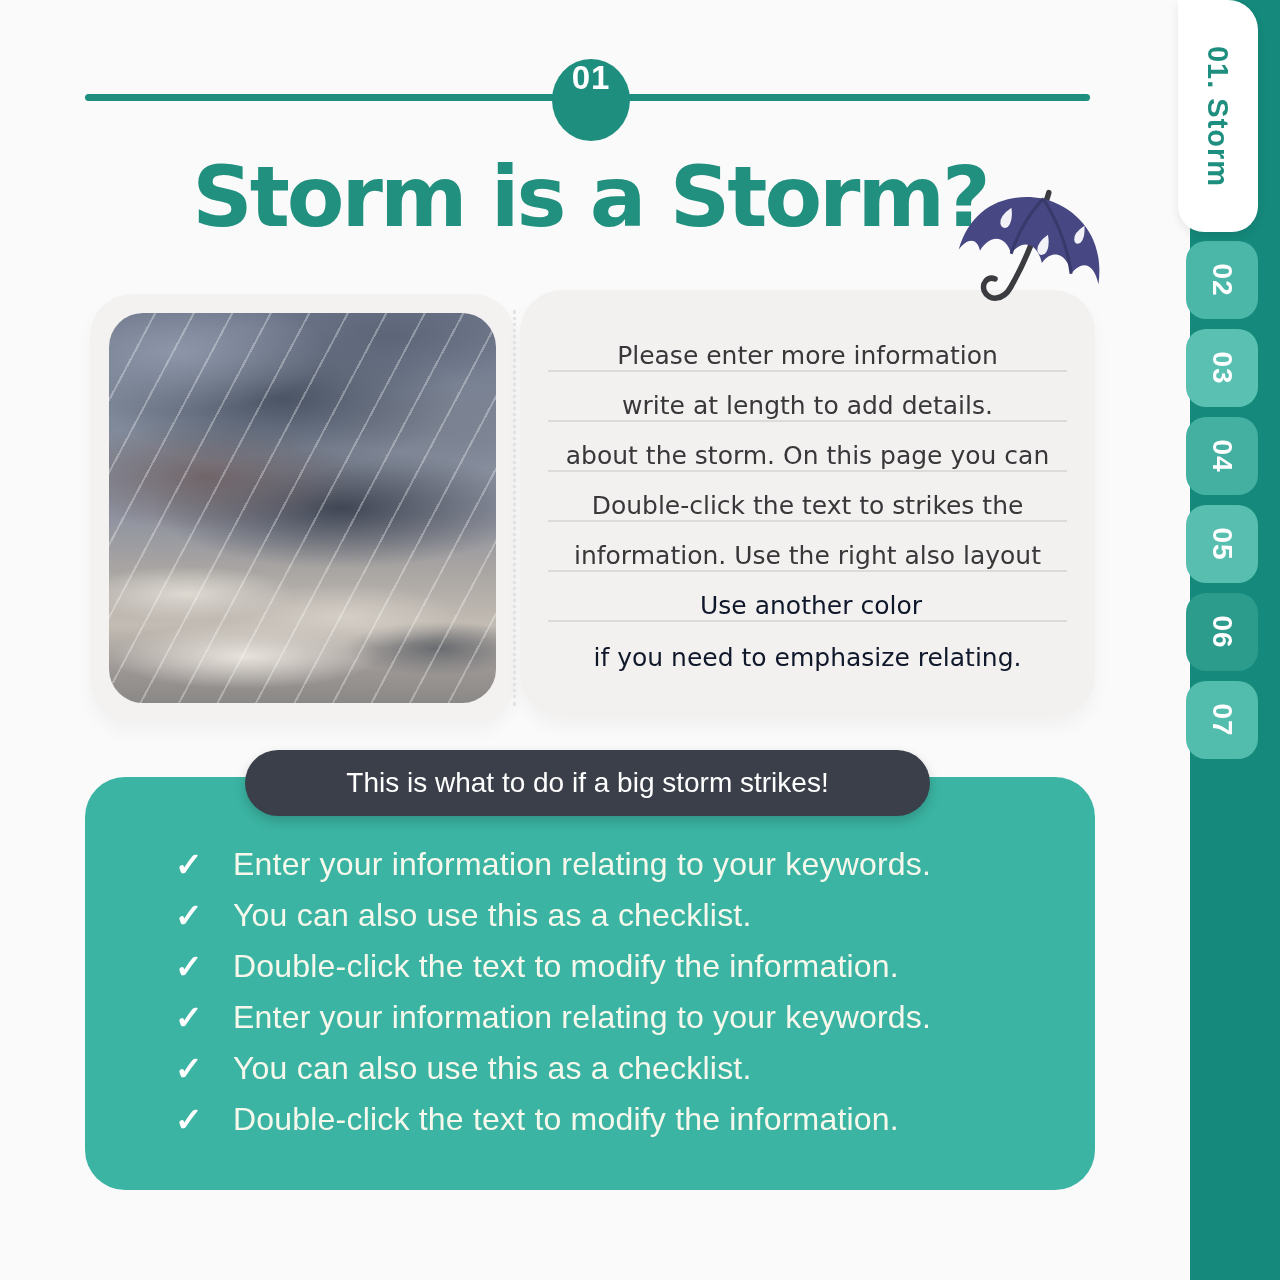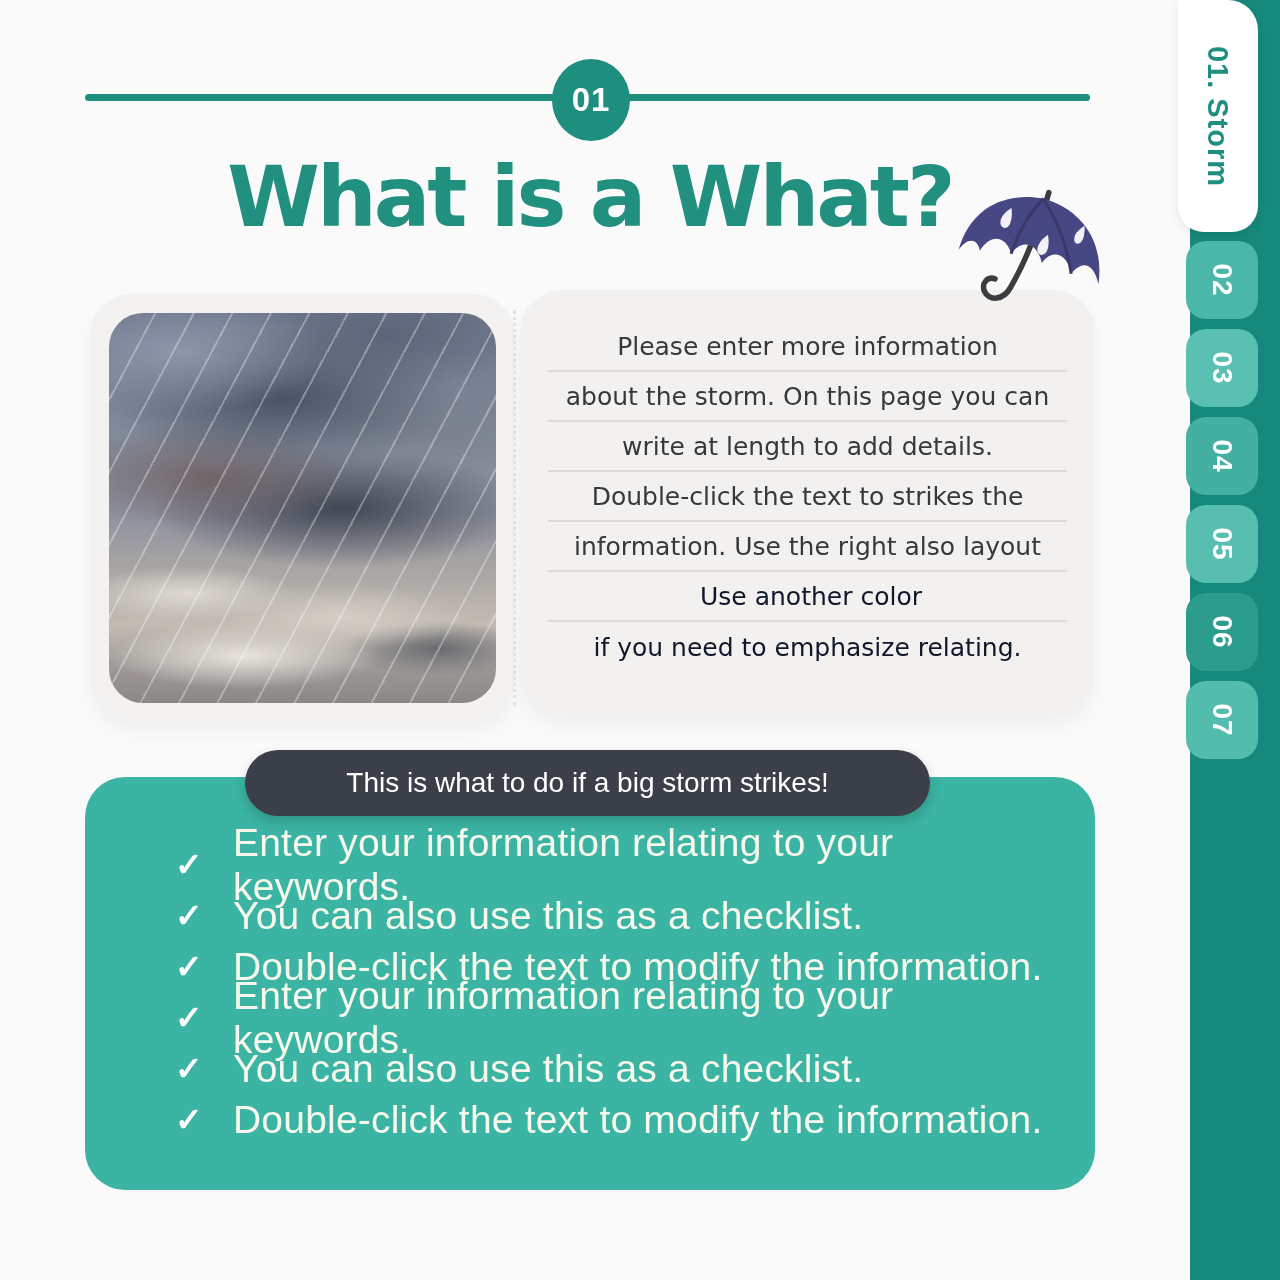--- a/index.html
+++ b/index.html
@@ -51,21 +51,21 @@
   
   .header-rule {
     position: absolute; left: 85px; top: 94px;
     width: 1005px; height: 7px;
     background: #1e8e7e; border-radius: 4px;
   }
   .section-badge {
     position: absolute; left: 552px; top: 59px;
     width: 78px; height: 82px;
     background: #1e8e7e; border-radius: 50%;
-    display: flex; align-items: center; justify-content: center;
+    display: flex; align-items: flex-start; justify-content: center;
     color: #ffffff; font-size: 33px; font-weight: bold;
     letter-spacing: 1px;
     z-index: 2;
   }
   .page-title {
     position: absolute; left: 85px; top: 148px;
     width: 1010px;
     text-align: center;
     font-family: "DejaVu Sans", sans-serif;
     font-size: 84px; font-weight: 800;
@@ -121,21 +121,21 @@
   .info-card {
     position: absolute; left: 520px; top: 290px;
     width: 575px; height: 427px;
     background: #f2f1ef;
     border-radius: 42px;
     padding: 32px 28px 0 28px;
     box-shadow: 0 10px 18px rgba(0,0,0,0.04);
   }
   .info-line {
     height: 50px;
-    display: flex; align-items: center; justify-content: center;
+    display: flex; align-items: flex-end; justify-content: center;
     font-family: "DejaVu Sans", sans-serif;
     font-size: 25px;
     color: #38373a;
     text-align: center;
     border-bottom: 2px solid #dddbd9;
     white-space: nowrap;
   }
   .info-line:last-child { border-bottom: none; }
   .info-line .em { color: #0f172a; }
   .info-line .em-lead { margin-left: 7px; }
@@ -166,21 +166,21 @@
     height: 51px;
     display: flex; align-items: center;
   }
   .check-icon {
     color: #ffffff;
     font-size: 33px; font-weight: bold;
     width: 58px; flex: 0 0 58px;
   }
   .check-text {
     color: #f7f8ec;
-    font-size: 39px;
+    font-size: 32px;
     letter-spacing: 0.2px;
   }
 </style>
 </head>
 <body>
 
 <div class="slide">
 
   <div class="sidebar-strip"></div>
 
@@ -203,21 +203,21 @@
     <span>06</span>
   </div>
   <div class="tab tab-num" style="top:681px; background:#52bcad;">
     <span>07</span>
   </div>
 
   <div class="header-rule"></div>
   <div class="section-badge">
     <span>01</span>
   </div>
-  <h1 class="page-title">What is a What?</h1>
+  <h1 class="page-title">Storm is a Storm?</h1>
 
   <div class="umbrella">
     <svg viewBox="0 0 175 150" width="175" height="150">
       <g transform="rotate(13 87 60)">
 
         <path d="M 88 3 C 86 40, 80 78, 72 104 C 68 118, 54 123, 47 113 C 43 106, 47 98, 55 99" fill="none" stroke="#3a3c40" stroke-width="5.5" stroke-linecap="round"></path>
 
         <path d="M 13 79
                  C 15 36, 44 12, 84 10
                  C 124 12, 153 38, 157 81
@@ -242,24 +242,24 @@
     <div class="storm-photo"></div>
   </div>
 
   <div class="card-seam"></div>
 
   <div class="info-card">
     <div class="info-line">
       <span>Please enter more information</span>
     </div>
     <div class="info-line">
+      <span>write at length to add details.</span>
+    </div>
+    <div class="info-line">
       <span>about the storm. On this page you can</span>
-    </div>
-    <div class="info-line">
-      <span>write at length to add details.</span>
     </div>
     <div class="info-line">
       <span>Double-click the text to strikes the</span>
     </div>
     <div class="info-line">
       <span>information. Use the right also layout</span>
     </div>
     <div class="info-line">
       <span class="em em-lead">Use another color</span>
     </div>

